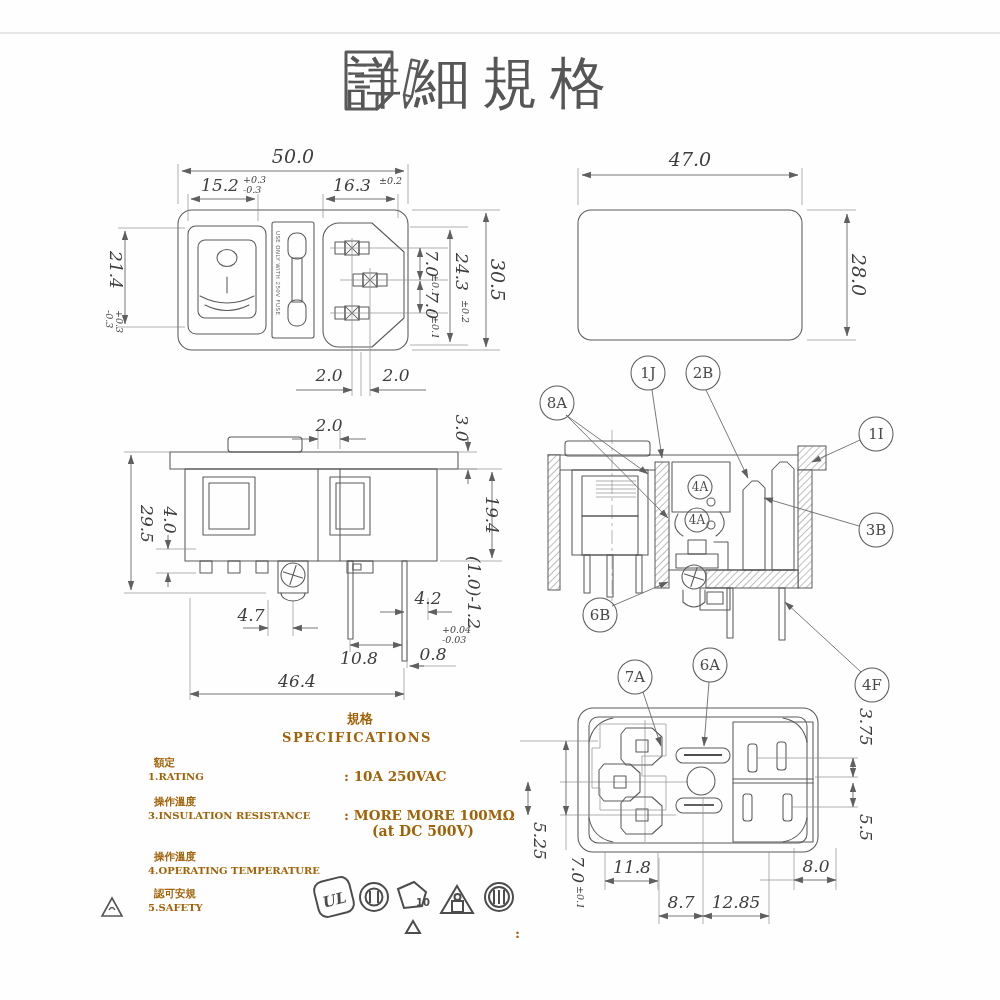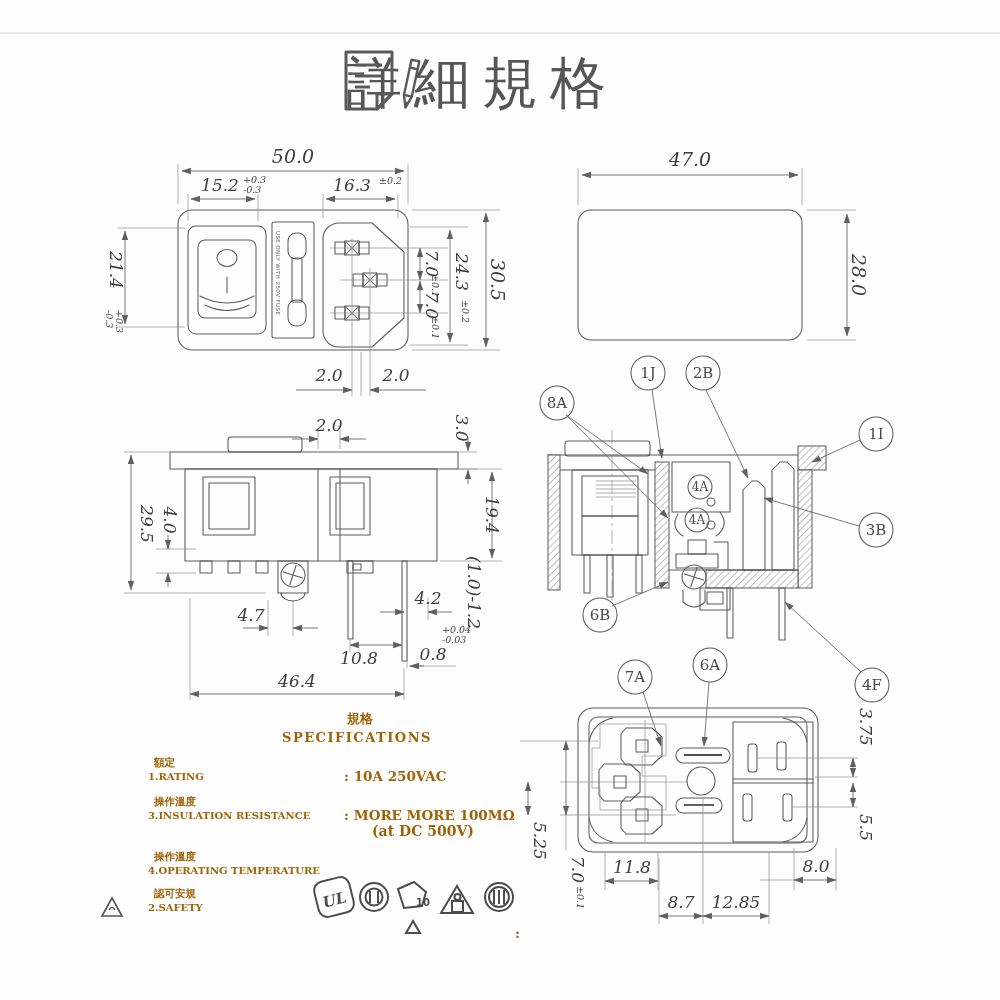--- a/index.html
+++ b/index.html
@@ -488,21 +488,21 @@
         <div class="en">4.OPERATING TEMPERATURE</div>
       </div>
     </div>
     <div class="row" id="safetyrow">
       <svg id="warntri" width="24" height="24" viewBox="0 0 24 24">
         <path d="M12,3 L22,21 H2 z" fill="none" stroke="#555" stroke-width="1.6"></path>
         <path d="M9,15 q3,-5 6,0" fill="none" stroke="#555" stroke-width="1.4"></path>
       </svg>
       <div class="lbl">
         <div class="zh">認可安規</div>
-        <div class="en">2.SAFETY</div>
+        <div class="en">5.SAFETY</div>
       </div>
       <div class="val">:</div>
       <svg id="logos" width="210" height="70" viewBox="0 0 210 70">
         <g stroke="#4c4c4c" fill="none" stroke-width="2">
           <g transform="rotate(-14 26 24)">
             <rect x="8" y="6" width="36" height="36" rx="9"></rect>
             <text x="14" y="32" font-size="15" font-style="italic" font-family="DejaVu Serif, serif" fill="#4c4c4c" stroke="none">UL</text>
           </g>
           <g>
             <circle cx="66" cy="24" r="14"></circle>

